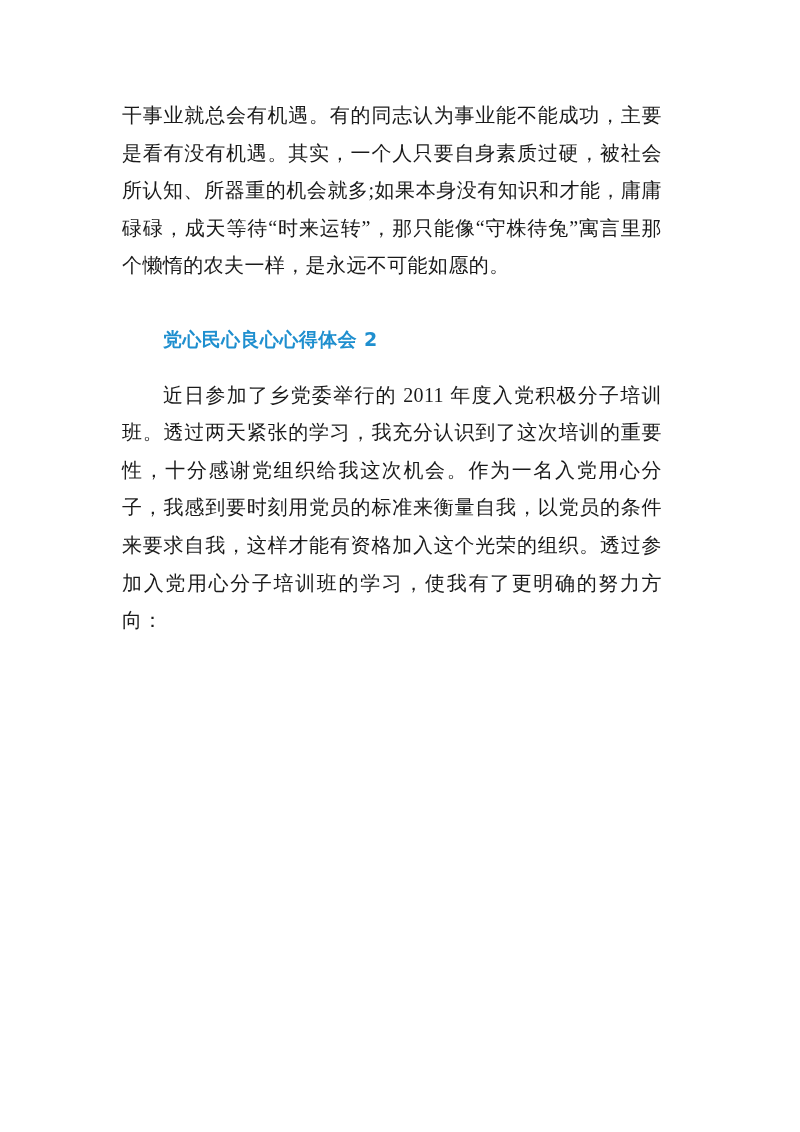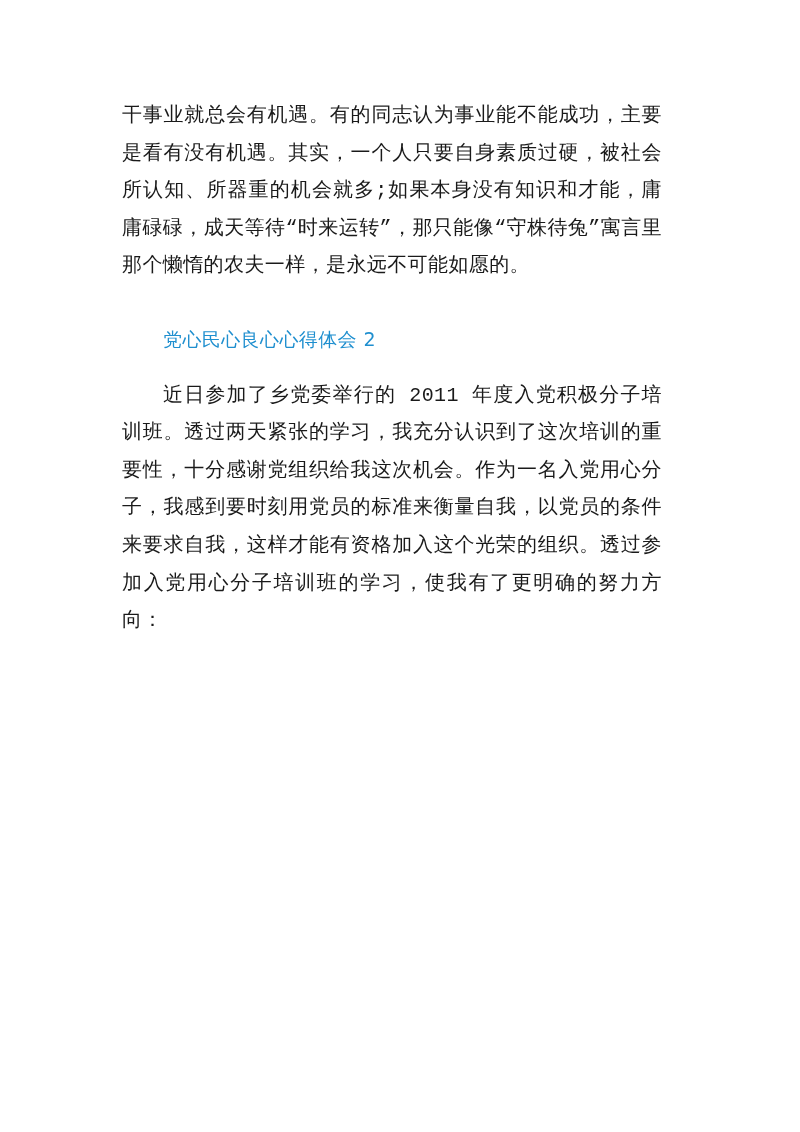--- a/index.html
+++ b/index.html
@@ -14,38 +14,38 @@
       overflow: hidden;
     }
     .page {
       position: absolute;
       left: 122px;
       top: 97px;
       width: 540px;
     }
     .para {
       margin: 0;
-      font-family: Liberation Mono, monospace;
+      font-family: Liberation Serif, serif;
       font-size: 20px;
       line-height: 37.6px;
       color: #1a1a1a;
       text-align: justify;
       letter-spacing: 0.4px;
     }
     .para.indent {
       text-indent: 41px;
     }
     .gap {
       height: 18px;
     }
     .heading {
       margin: 0;
       font-family: "DejaVu Sans", "Liberation Sans", sans-serif;
       font-size: 19px;
-      font-weight: normal;
+      font-weight: bold;
       line-height: 37.6px;
       color: #1f8fcf;
       padding-left: 41px;
       letter-spacing: 0.4px;
     }
   </style>
 </head>
 <body>
 
 <div class="page">

